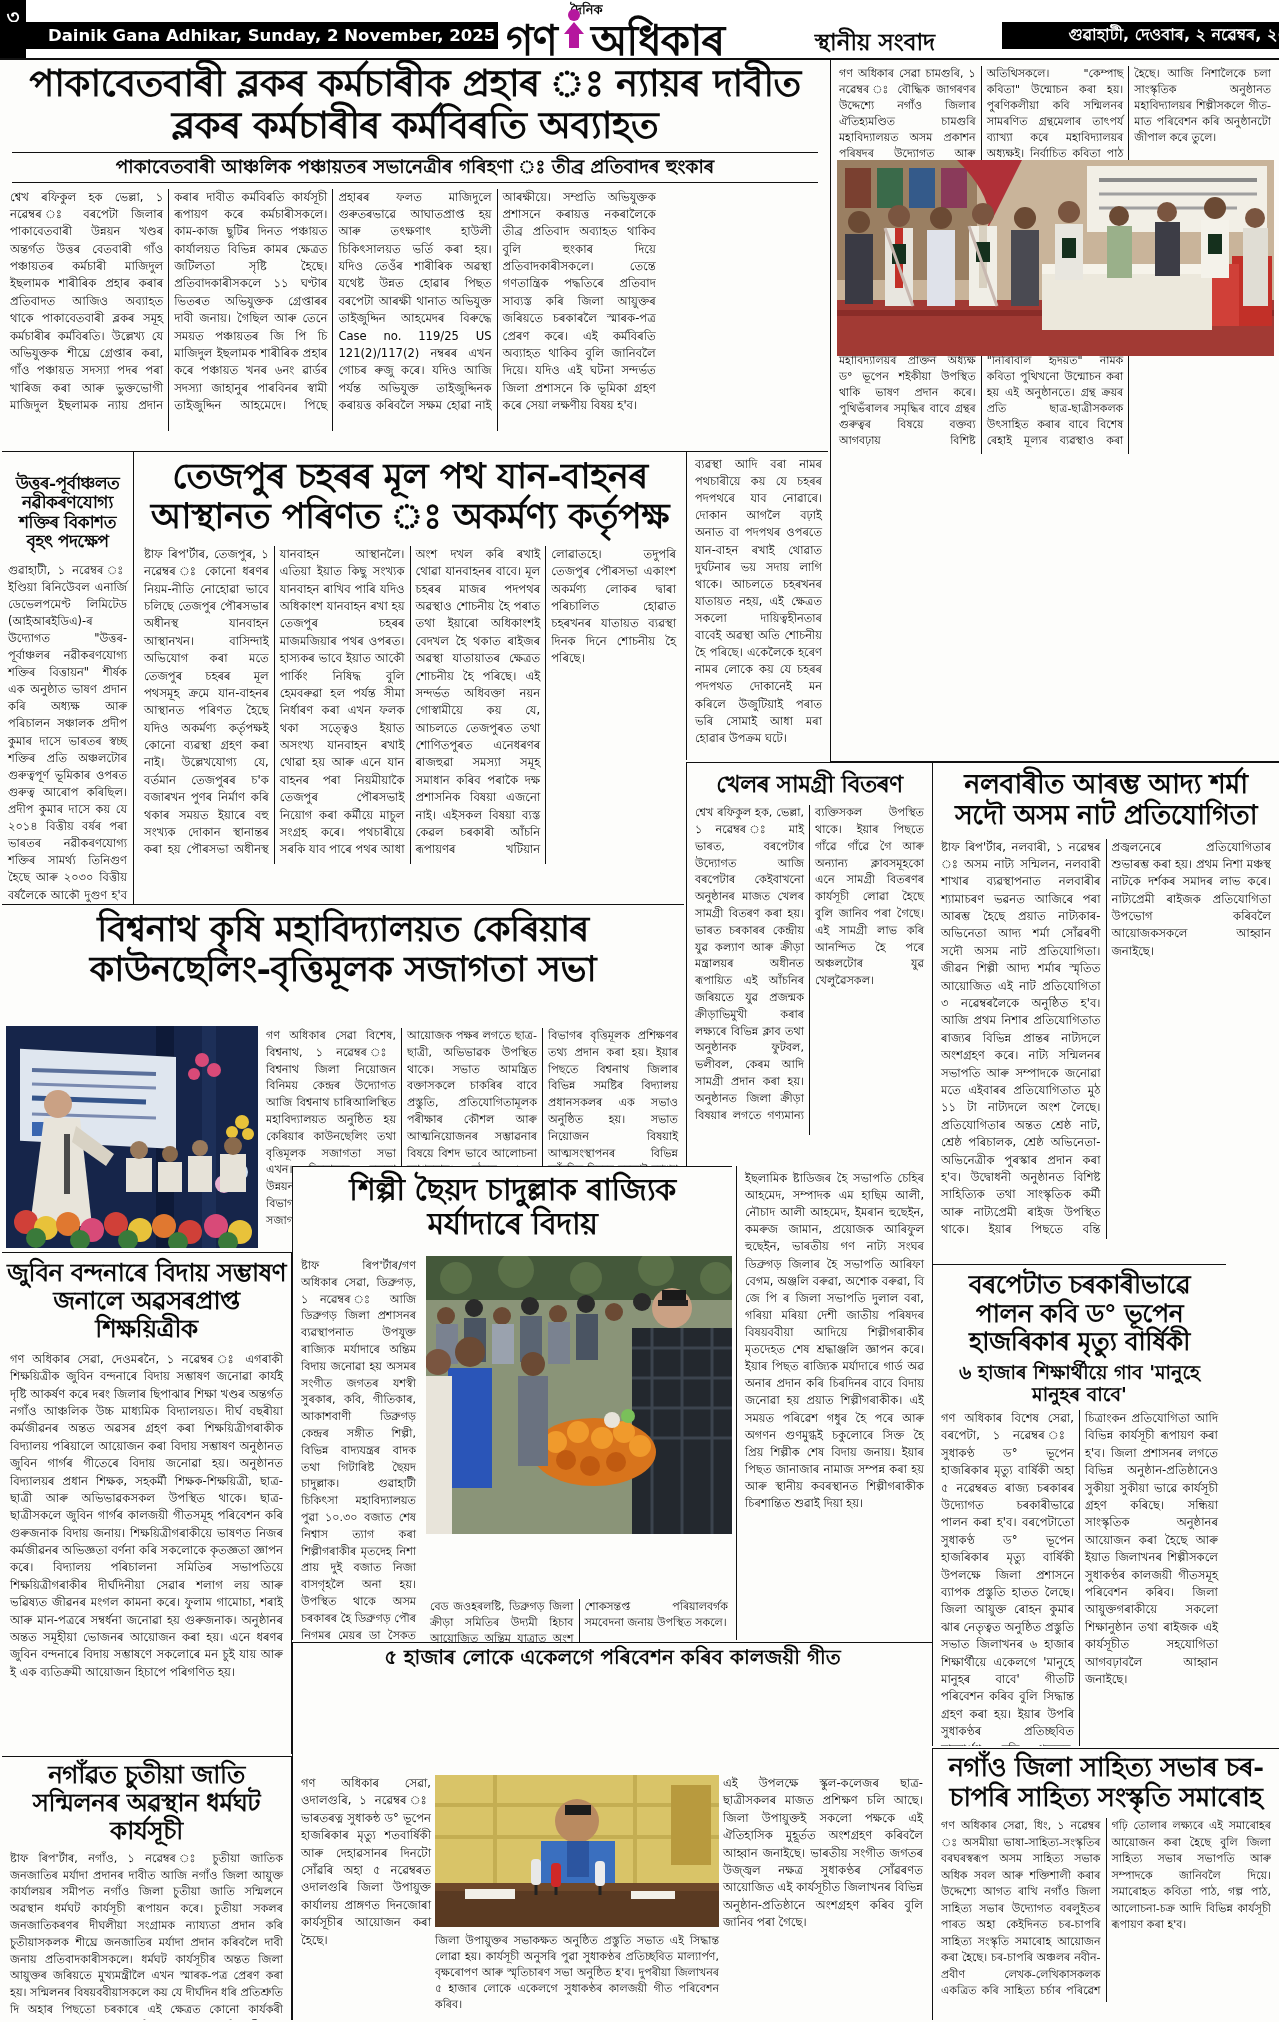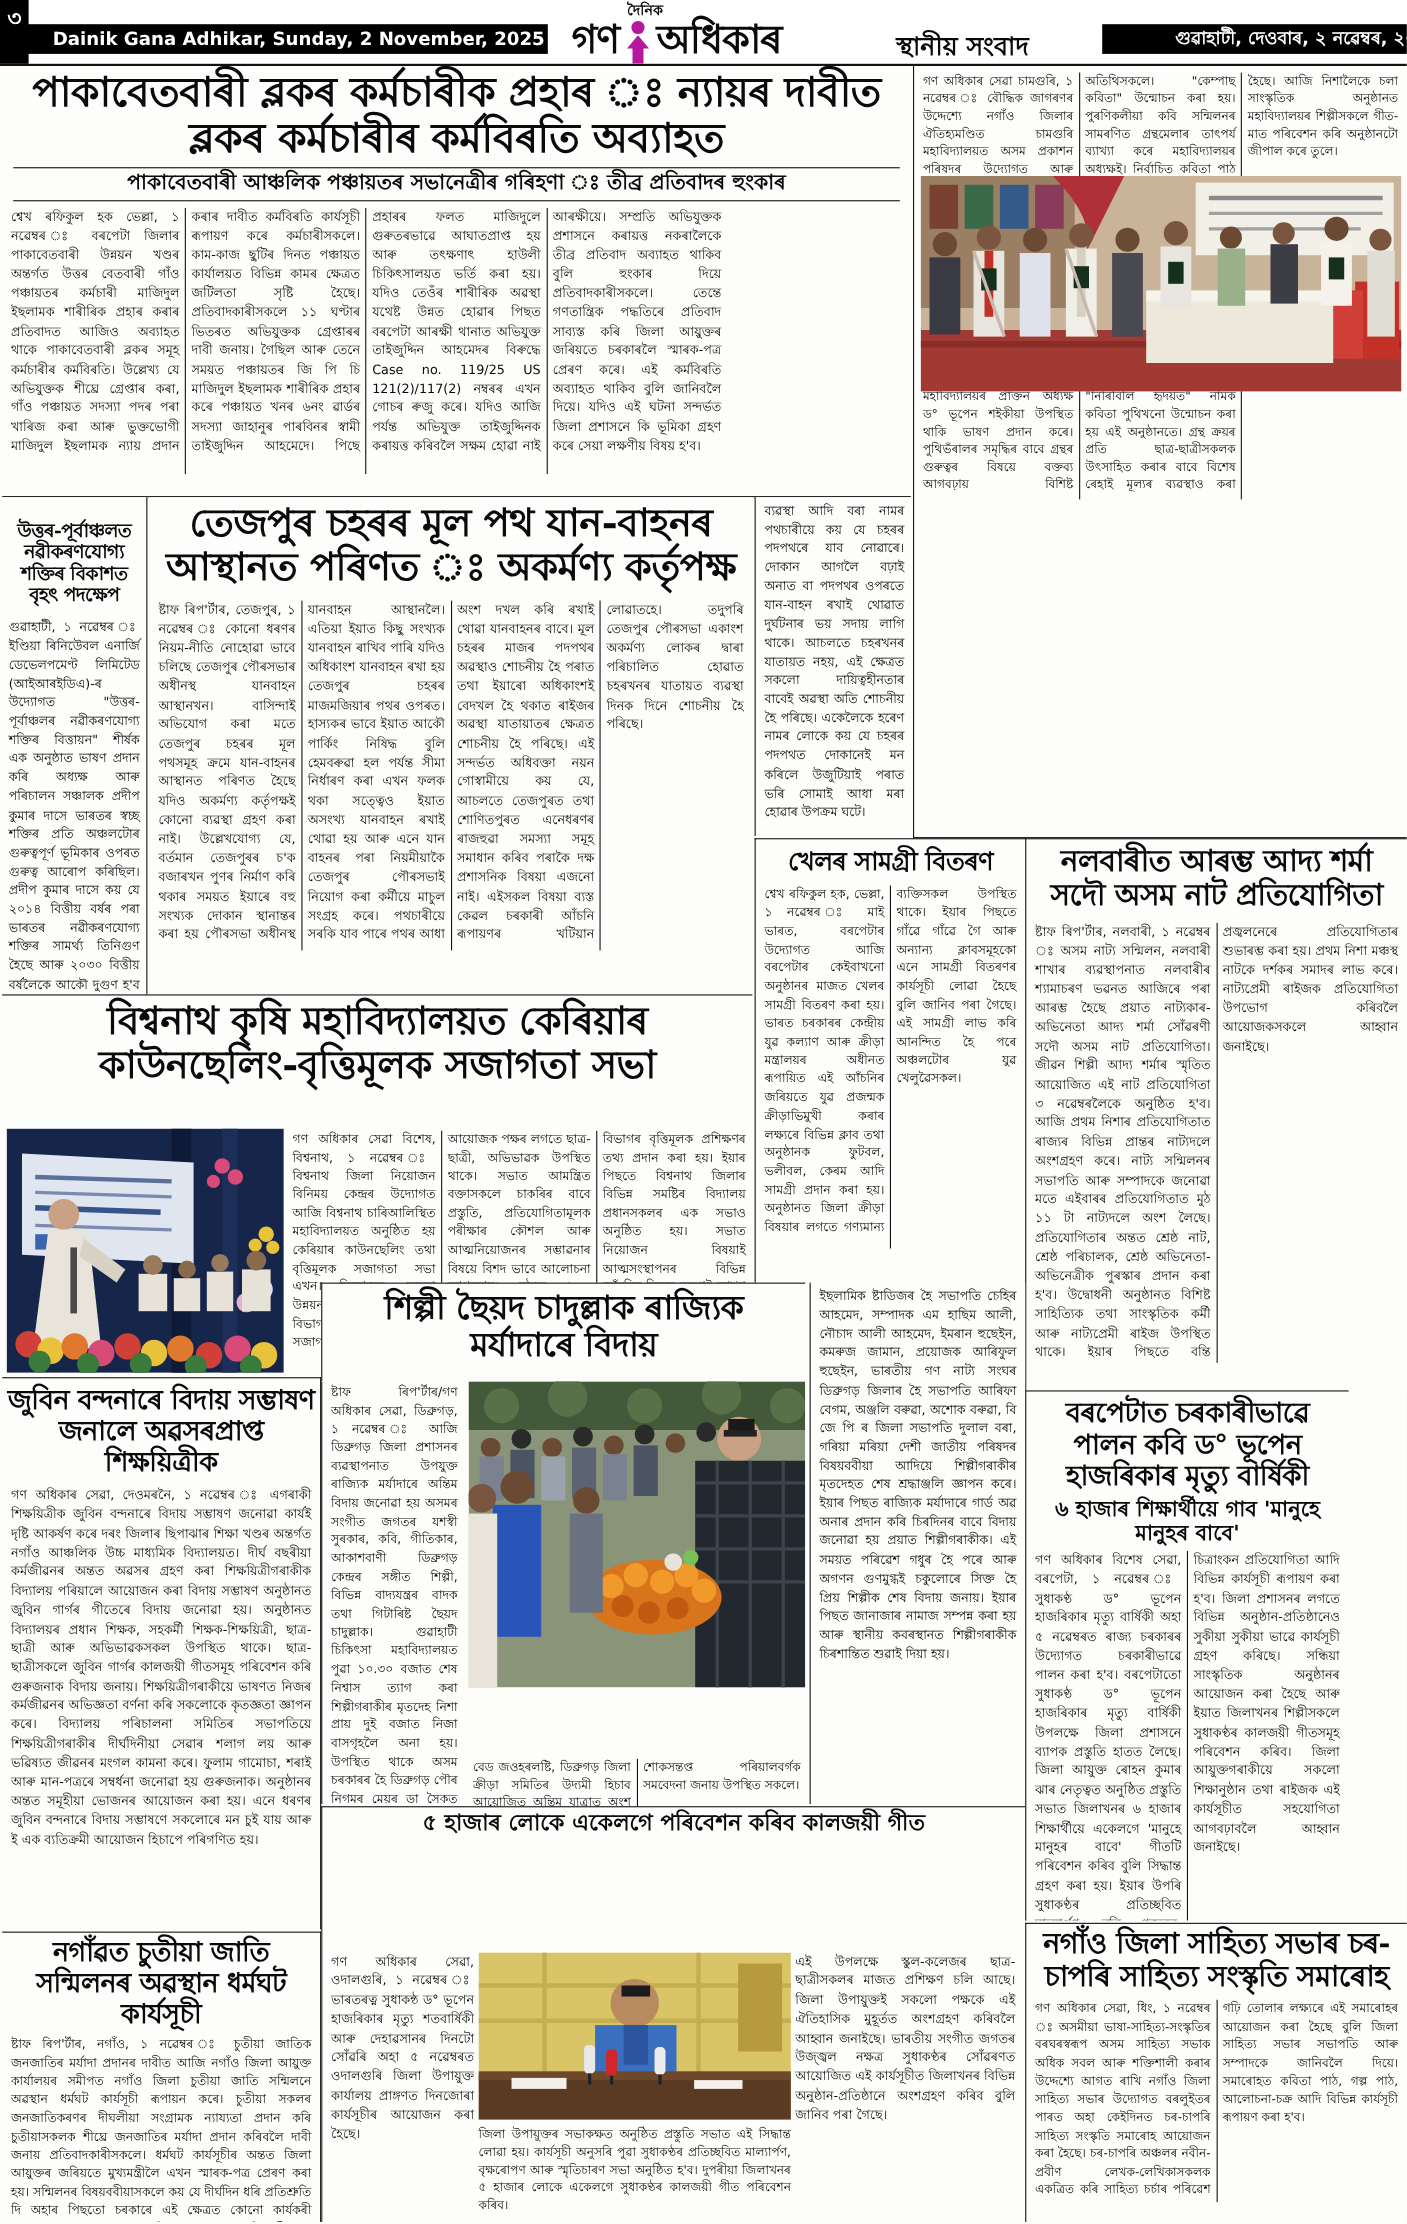--- a/index.html
+++ b/index.html
@@ -18,21 +18,21 @@
   
   #masthead{position:absolute;left:0;top:0;width:1279px;height:58px;border-bottom:2.5px solid #111;background:#fff;}
   .bar{position:absolute;background:#000;color:#fff;display:flex;align-items:center;padding-left:48px;}
   #pagenum-box{position:absolute;left:0;top:0;width:26px;height:56px;background:#000;color:#fff;
                font-size:20px;font-weight:700;display:flex;justify-content:center;padding-top:2px;}
   #bar-left{left:8px;top:22px;width:450px;height:27px;padding-left:40px;font-size:16.5px;font-weight:700;}
   #bar-right{left:1002px;top:22px;width:277px;height:27px;justify-content:center;font-size:16px;font-weight:700;}
   #logo-wrap{position:absolute;left:450px;top:0;width:540px;height:58px;text-align:center;}
   #logo-small{position:absolute;left:120px;top:0px;font-size:13px;font-weight:700;}
   #logo-main{position:absolute;left:0px;top:8px;width:330px;font-family:"DejaVu Serif","Liberation Serif",serif;
-             font-size:36px;font-weight:700;letter-spacing:-1px;display:flex;align-items:center;justify-content:center;gap:4px;}
+             font-size:42px;font-weight:700;letter-spacing:-1px;display:flex;justify-content:center;gap:4px;}
   #logo-tag{position:absolute;left:330px;top:24px;width:190px;font-size:23px;font-weight:700;}
   svg{display:block;}
   .ph{position:absolute;}
   .capt{font-size:11px;line-height:1.45;text-align:justify;}
 </style>
 </head>
 <body>
 
 <div id="paper">
 

